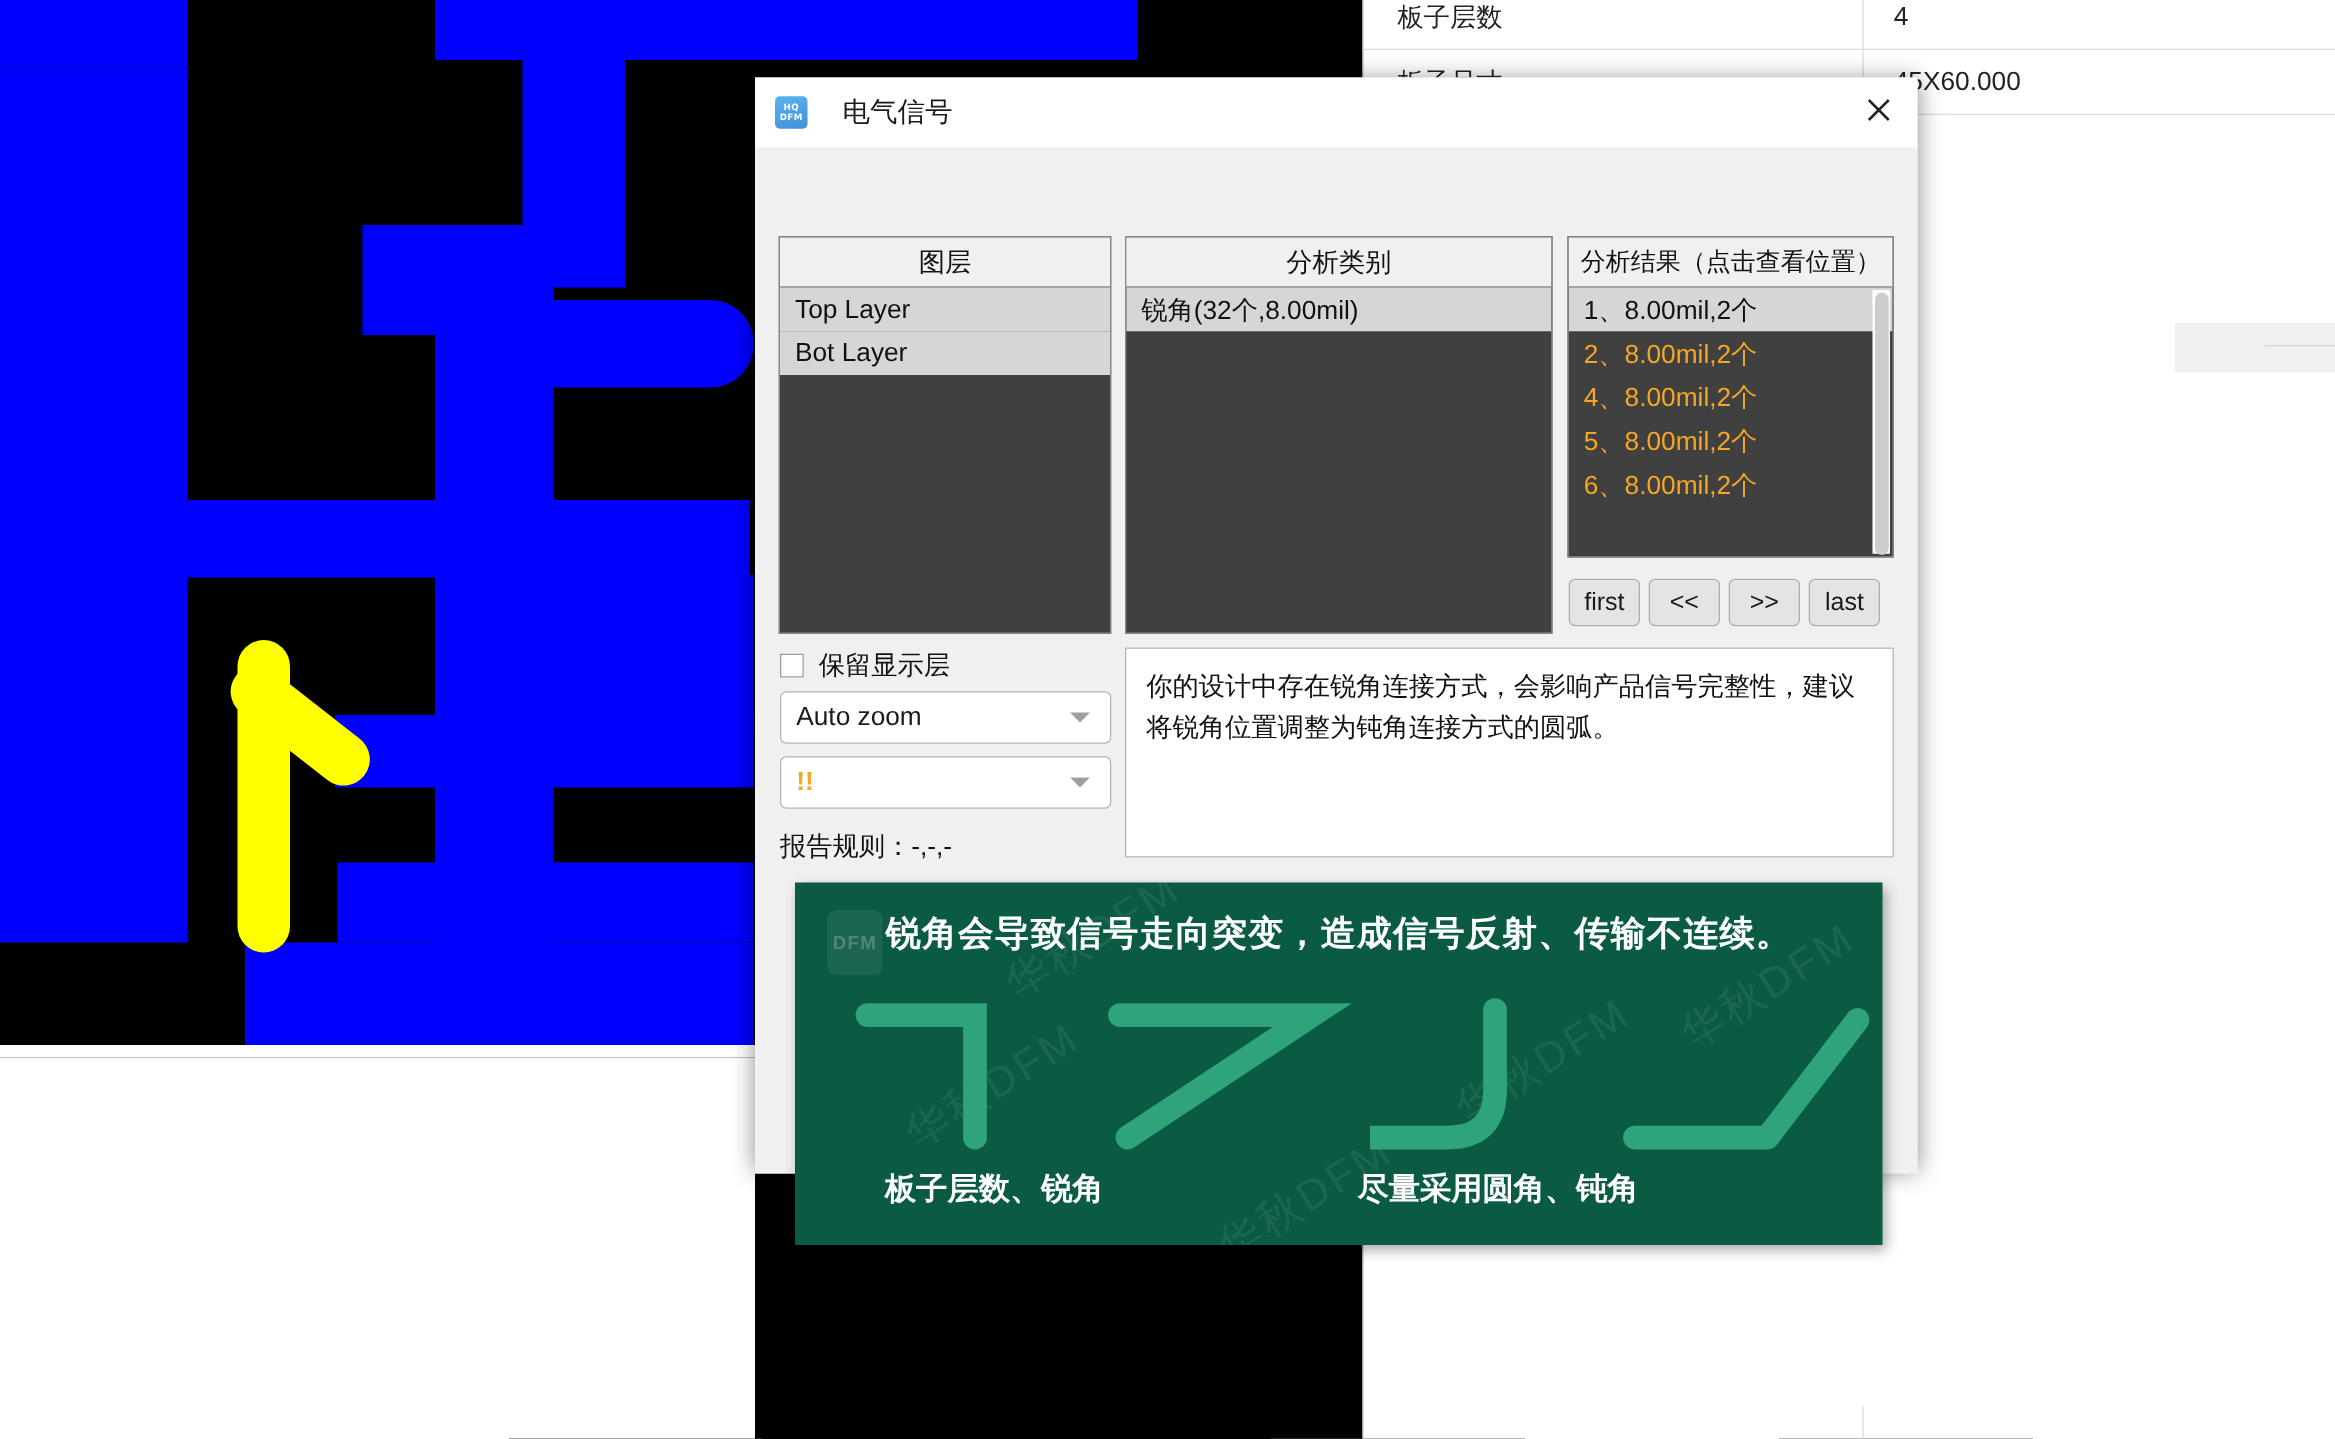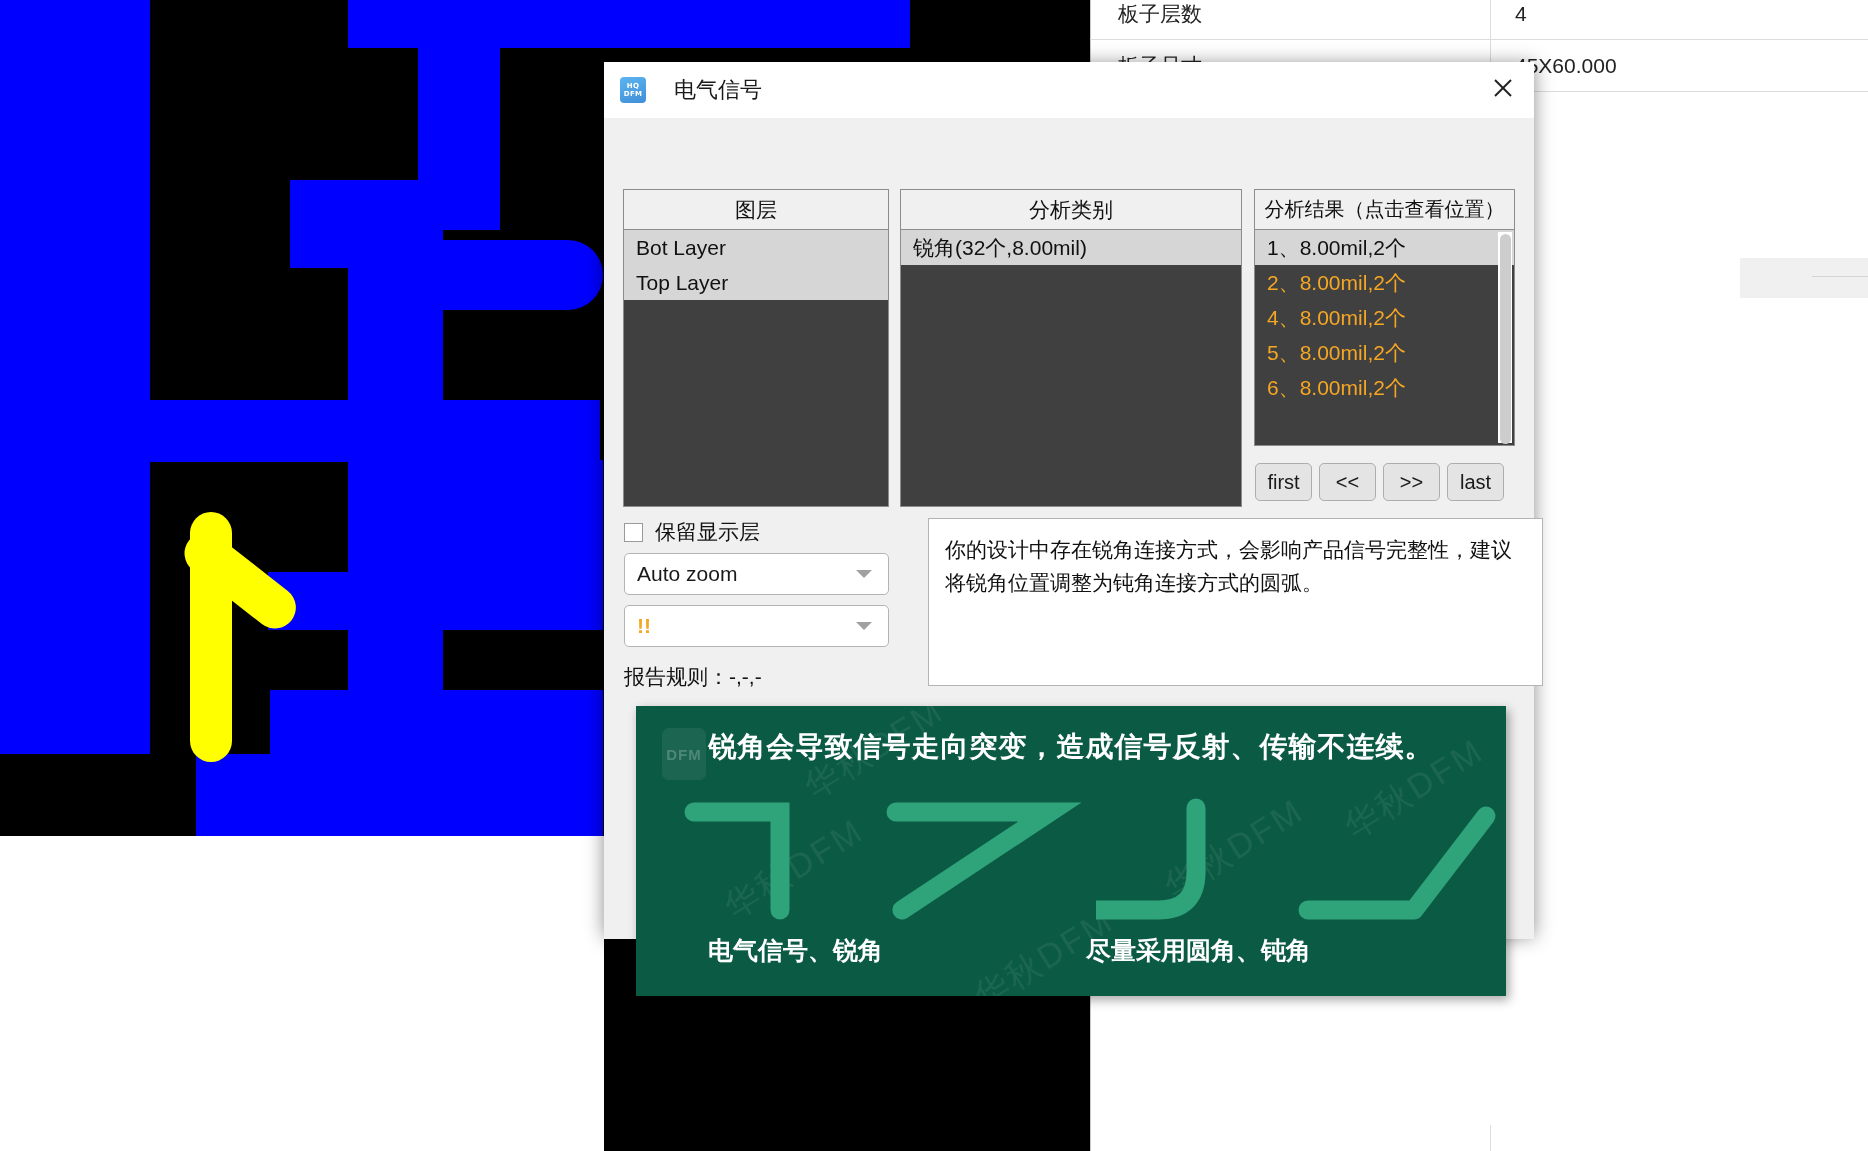--- a/index.html
+++ b/index.html
@@ -363,22 +363,22 @@
           <line x1="19" y1="3" x2="3" y2="19" stroke="#222" stroke-width="2"></line>
         </svg>
       </div>
     </div>
 
     <div class="dialog-body">
 
       <div class="listbox" style="left:19px; top:71px; width:266px; height:318px;">
         <div class="list-header">图层</div>
         <div class="list-items" style="height:276px;">
+          <div class="list-item selected">Top Layer</div>
           <div class="list-item selected">Bot Layer</div>
-          <div class="list-item selected">Top Layer</div>
         </div>
       </div>
 
       <div class="listbox" style="left:296px; top:71px; width:342px; height:318px;">
         <div class="list-header">分析类别</div>
         <div class="list-items" style="height:276px;">
           <div class="list-item selected">锐角(32个,8.00mil)</div>
         </div>
       </div>
 
@@ -412,21 +412,21 @@
         <span class="combo-value">Auto zoom</span>
         <span class="caret"></span>
       </div>
       <div class="combo" style="left:20px; top:487px; width:265px;">
         <span class="combo-value warn">!!</span>
         <span class="caret"></span>
       </div>
 
       <div class="rule-text" style="left:20px; top:545px;">报告规则：-,-,-</div>
 
-      <div class="descbox" style="left:296px; top:400px; width:615px; height:168px;margin-left:28px;">
+      <div class="descbox" style="left:296px; top:400px; width:615px; height:168px;">
         <span>你的设计中存在锐角连接方式，会影响产品信号完整性，建议将锐角位置调整为钝角连接方式的圆弧。</span>
       </div>
 
       <div class="banner" style="left:32px; top:588px; width:870px; height:290px;">
         <div class="banner-watermark" style="left:80px; top:140px;">华秋DFM</div>
         <div class="banner-watermark" style="left:330px; top:230px;">华秋DFM</div>
         <div class="banner-watermark" style="left:520px; top:120px;">华秋DFM</div>
         <div class="banner-watermark" style="left:700px; top:60px;">华秋DFM</div>
         <div class="banner-watermark" style="left:160px; top:20px;">华秋DFM</div>
 
@@ -448,20 +448,20 @@
           <svg width="200" height="130" viewBox="0 0 200 130">
             <path d="M100 14 V78 Q100 116 62 116 H-10" fill="none" stroke="#2fa37a" stroke-width="19" stroke-linecap="round" stroke-linejoin="round"></path>
           </svg>
         </div>
         <div class="glyph" style="left:660px; top:88px;">
           <svg width="210" height="130" viewBox="0 0 210 130">
             <path d="M12 116 H118 L190 22" fill="none" stroke="#2fa37a" stroke-width="19" stroke-linecap="round" stroke-linejoin="round"></path>
           </svg>
         </div>
 
-        <div class="banner-caption" style="left:72px; top:228px;">电气信号、锐角</div>
+        <div class="banner-caption" style="left:72px; top:228px;">板子层数、锐角</div>
         <div class="banner-caption" style="left:450px; top:228px;">尽量采用圆角、钝角</div>
       </div>
 
     </div>
   </div>
 
 </div>
 
 </body></html>

